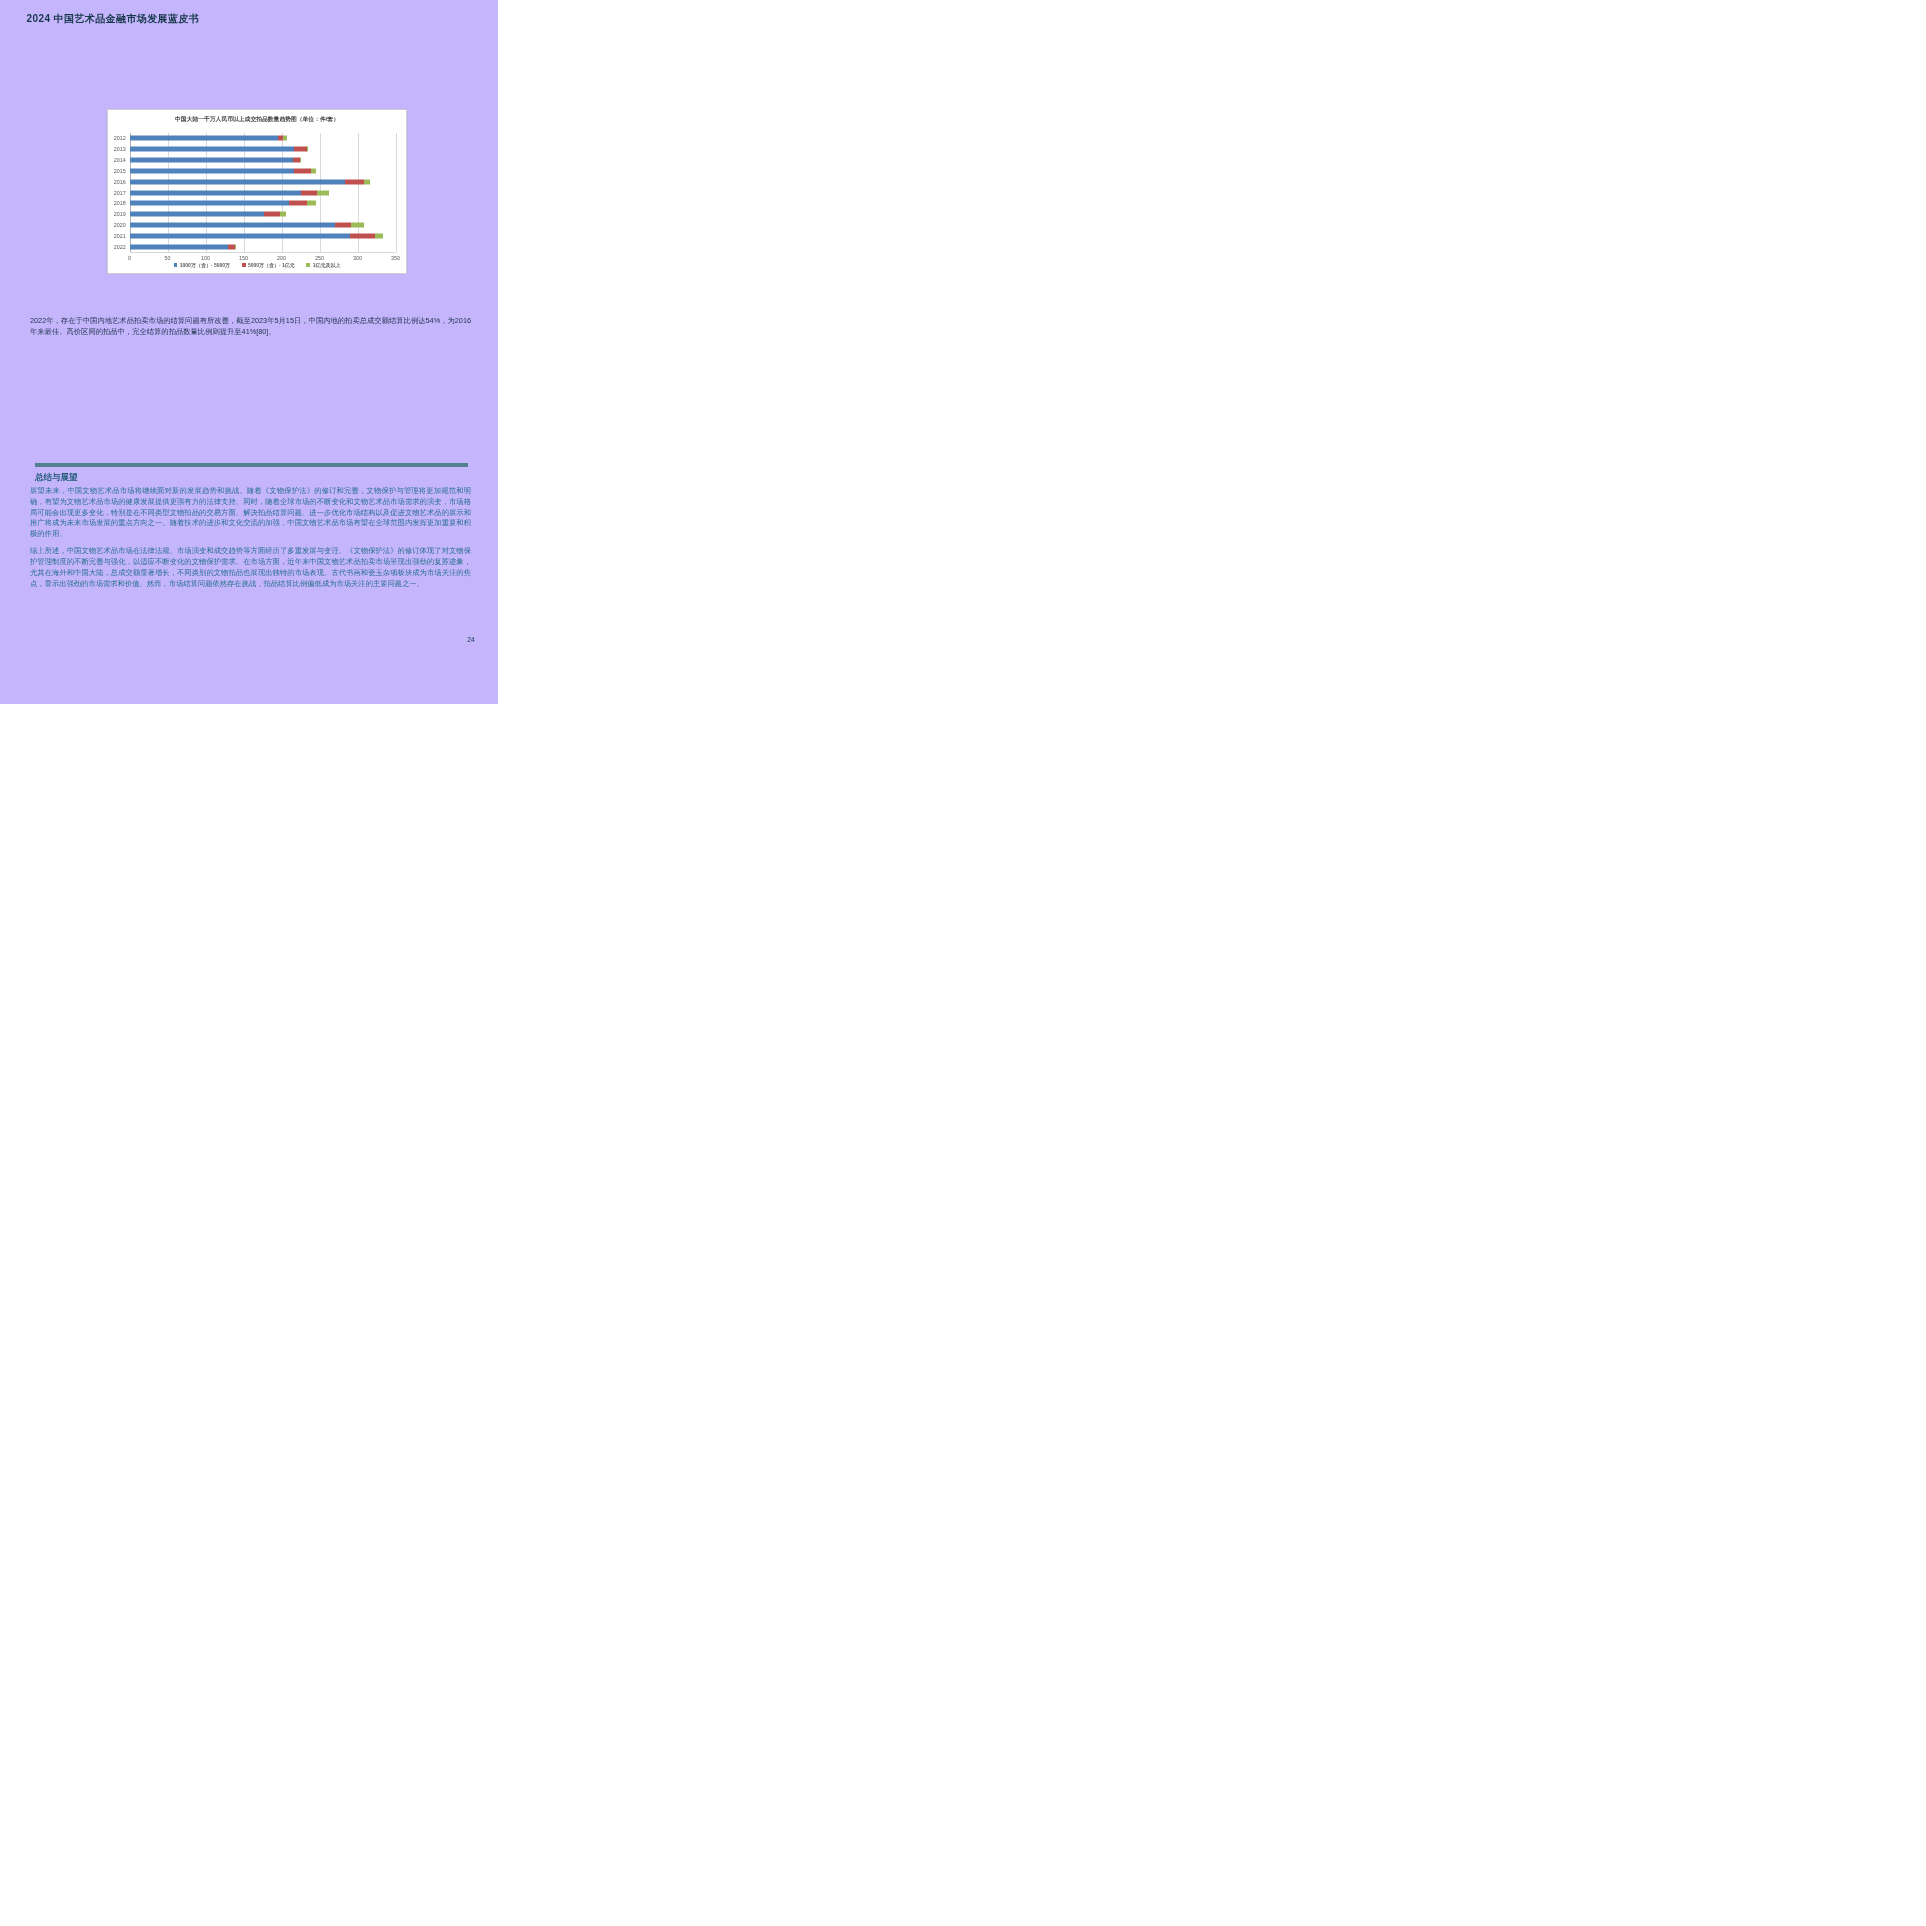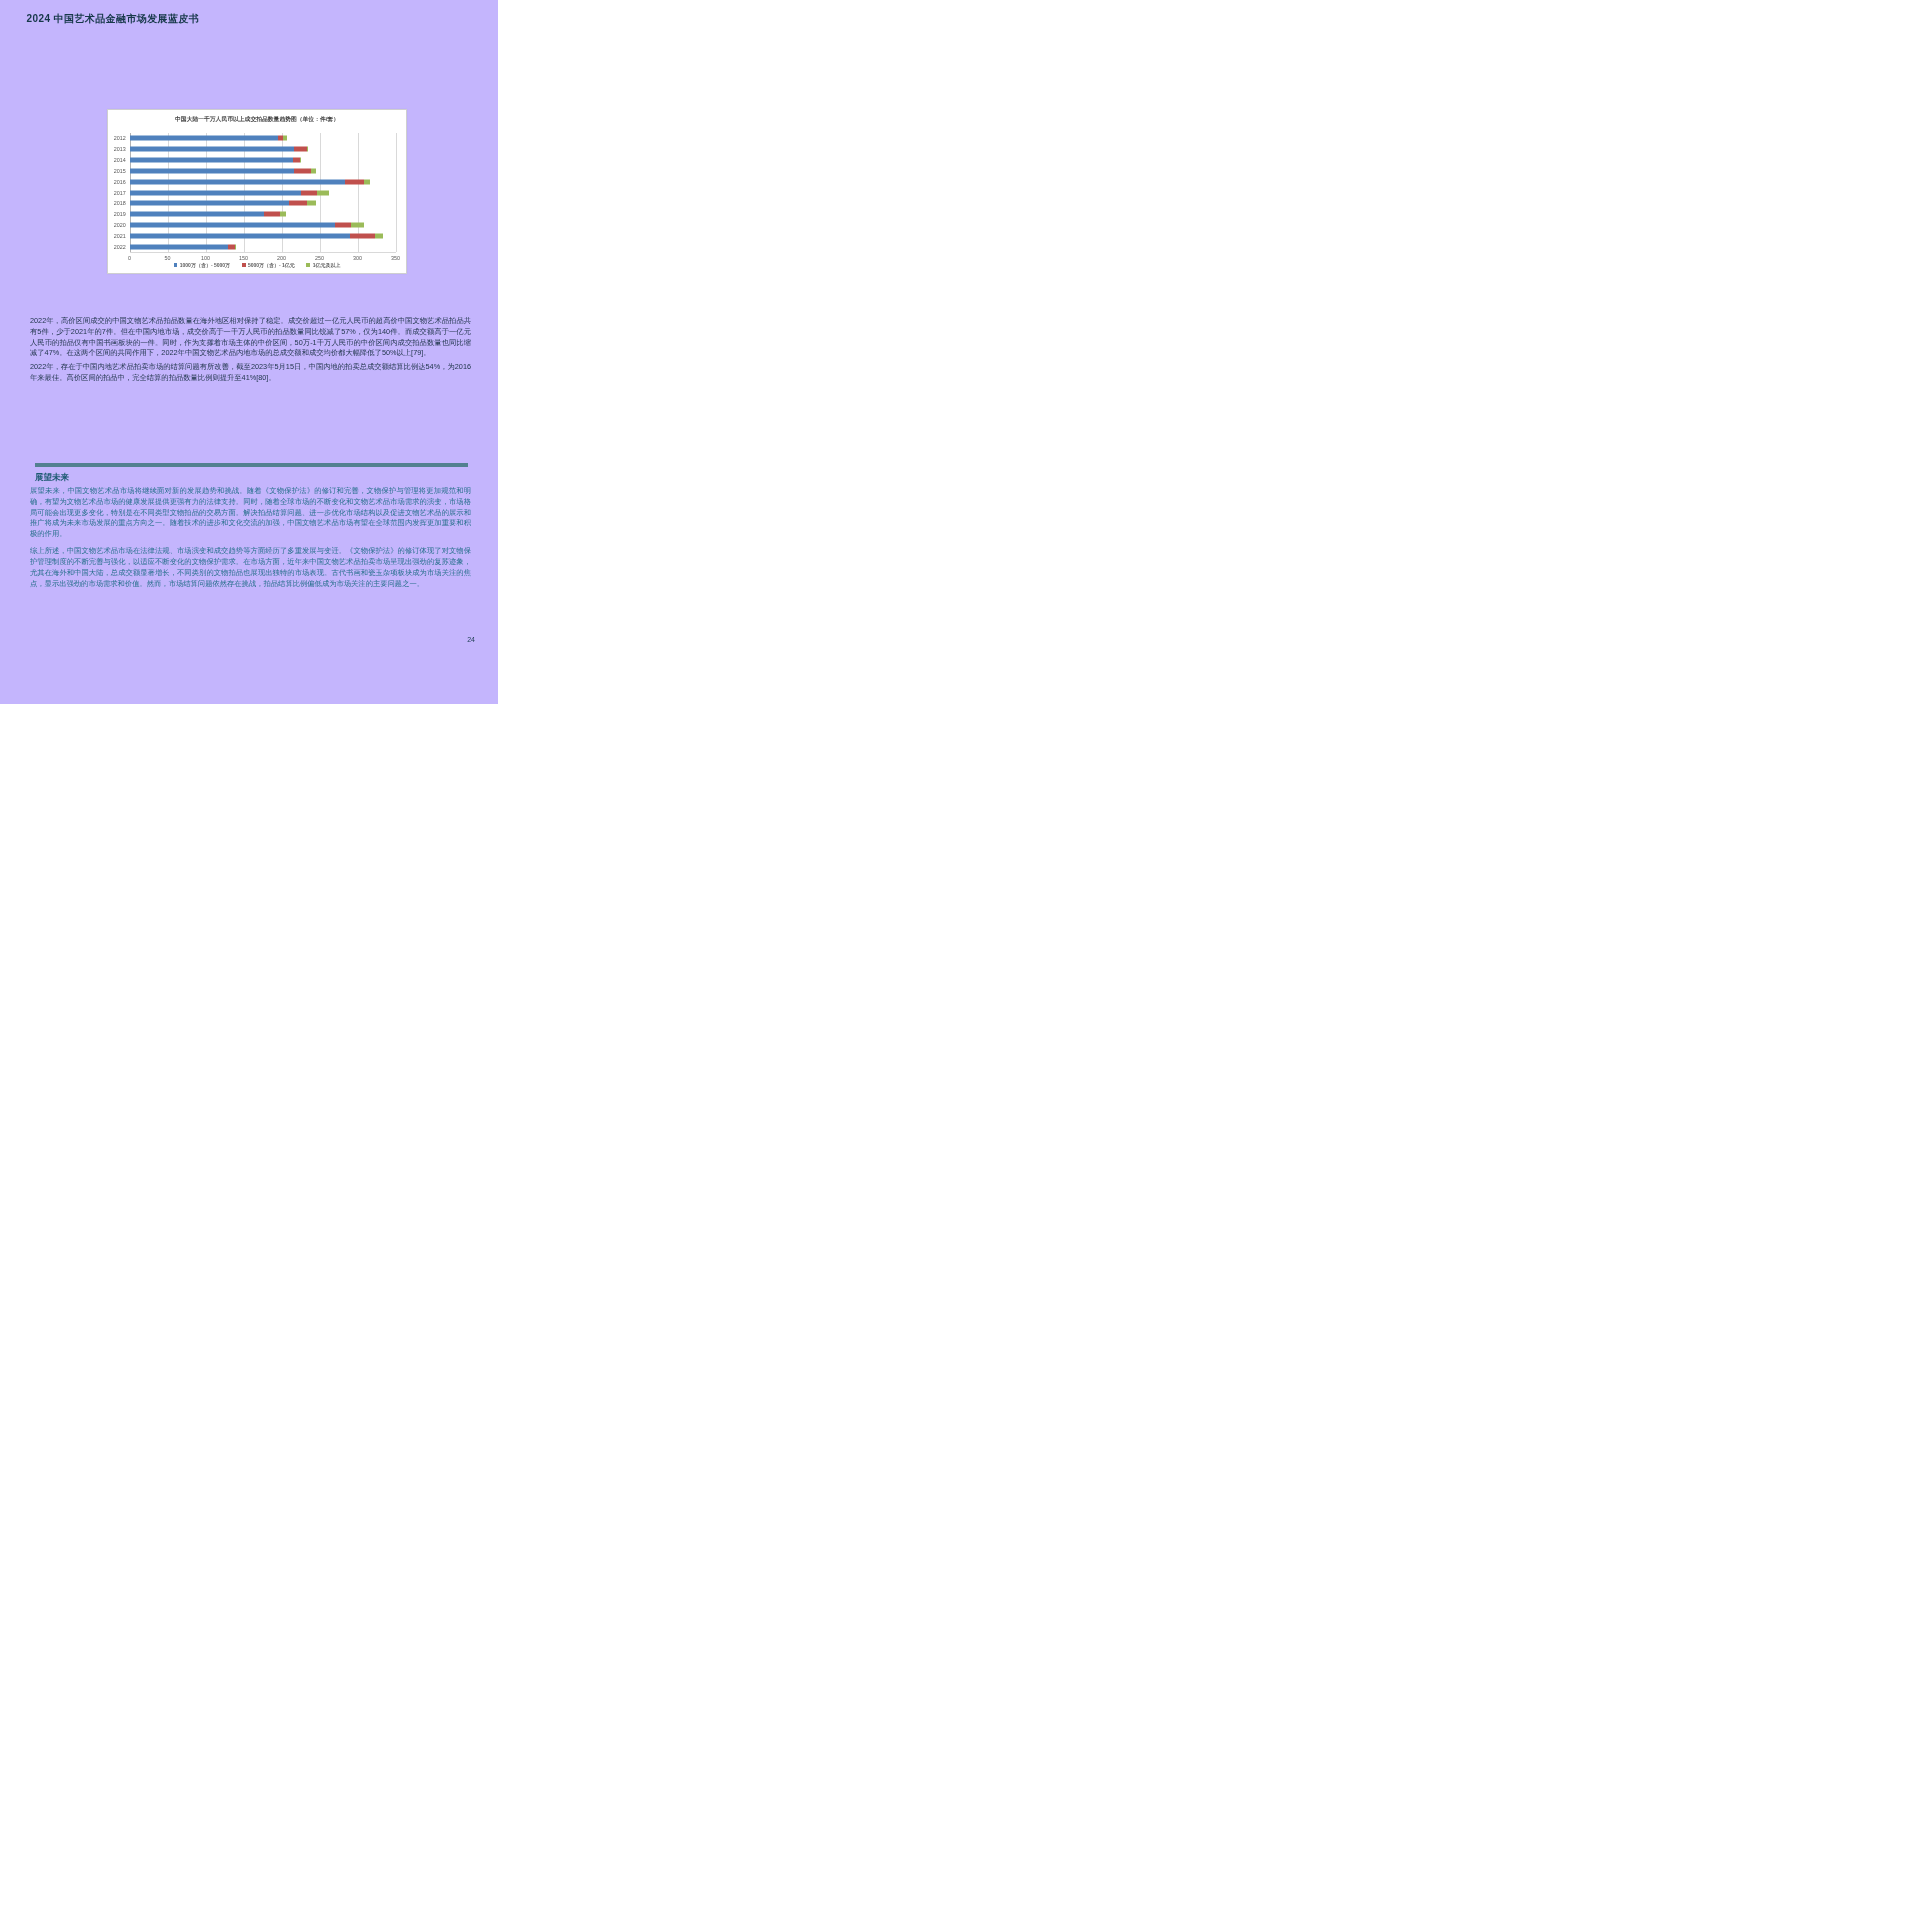--- a/index.html
+++ b/index.html
@@ -146,27 +146,26 @@
           <span class="legend-label">5000万（含）- 1亿元</span>
         </div>
         <div class="legend-item">
           <span class="legend-swatch" style="background: rgb(155, 187, 89);"></span>
           <span class="legend-label">1亿元及以上</span>
         </div>
       </div>
   </div>
 
   <div class="text-block main-text">
-    <p>2022年，高价区间成交的中国文物艺术品拍品数量在海外地区相对保持了稳定。成交价超过一亿元人民币的超高价中国文物艺术品拍品共有5件，少于2021年的7件。但在中国内地市场，成交价高于一千万人民币的拍品数量同比锐减了57%，仅为140件。而成交额高于一亿元人民币的拍品仅有中国书画板块的一件。同时，作为支撑着市场主体的中价区间，50万-1千万人民币的中价区间内成交拍品数量也同比缩减了47%。在这两个区间的共同作用下，2022年中国文物艺术品内地市场的总成交额和成交均价都大幅降低了50%以上[79]。</p>
     <p>2022年，存在于中国内地艺术品拍卖市场的结算问题有所改善，截至2023年5月15日，中国内地的拍卖总成交额结算比例达54%，为2016年来最佳。高价区间的拍品中，完全结算的拍品数量比例则提升至41%[80]。</p>
   </div>
 
   <div class="divider"></div>
 
-  <div class="summary-heading">展望未来</div>
+  <div class="summary-heading">总结与展望</div>
 
   <div class="text-block summary-text">
     <p>展望未来，中国文物艺术品市场将继续面对新的发展趋势和挑战。随着《文物保护法》的修订和完善，文物保护与管理将更加规范和明确，有望为文物艺术品市场的健康发展提供更强有力的法律支持。同时，随着全球市场的不断变化和文物艺术品市场需求的演变，市场格局可能会出现更多变化，特别是在不同类型文物拍品的交易方面。解决拍品结算问题、进一步优化市场结构以及促进文物艺术品的展示和推广将成为未来市场发展的重点方向之一。随着技术的进步和文化交流的加强，中国文物艺术品市场有望在全球范围内发挥更加重要和积极的作用。</p>
     <p>综上所述，中国文物艺术品市场在法律法规、市场演变和成交趋势等方面经历了多重发展与变迁。《文物保护法》的修订体现了对文物保护管理制度的不断完善与强化，以适应不断变化的文物保护需求。在市场方面，近年来中国文物艺术品拍卖市场呈现出强劲的复苏迹象，尤其在海外和中国大陆，总成交额显著增长，不同类别的文物拍品也展现出独特的市场表现。古代书画和瓷玉杂项板块成为市场关注的焦点，显示出强劲的市场需求和价值。然而，市场结算问题依然存在挑战，拍品结算比例偏低成为市场关注的主要问题之一。</p>
   </div>
 
   <div class="page-number">24</div>
 
 </div>
 

